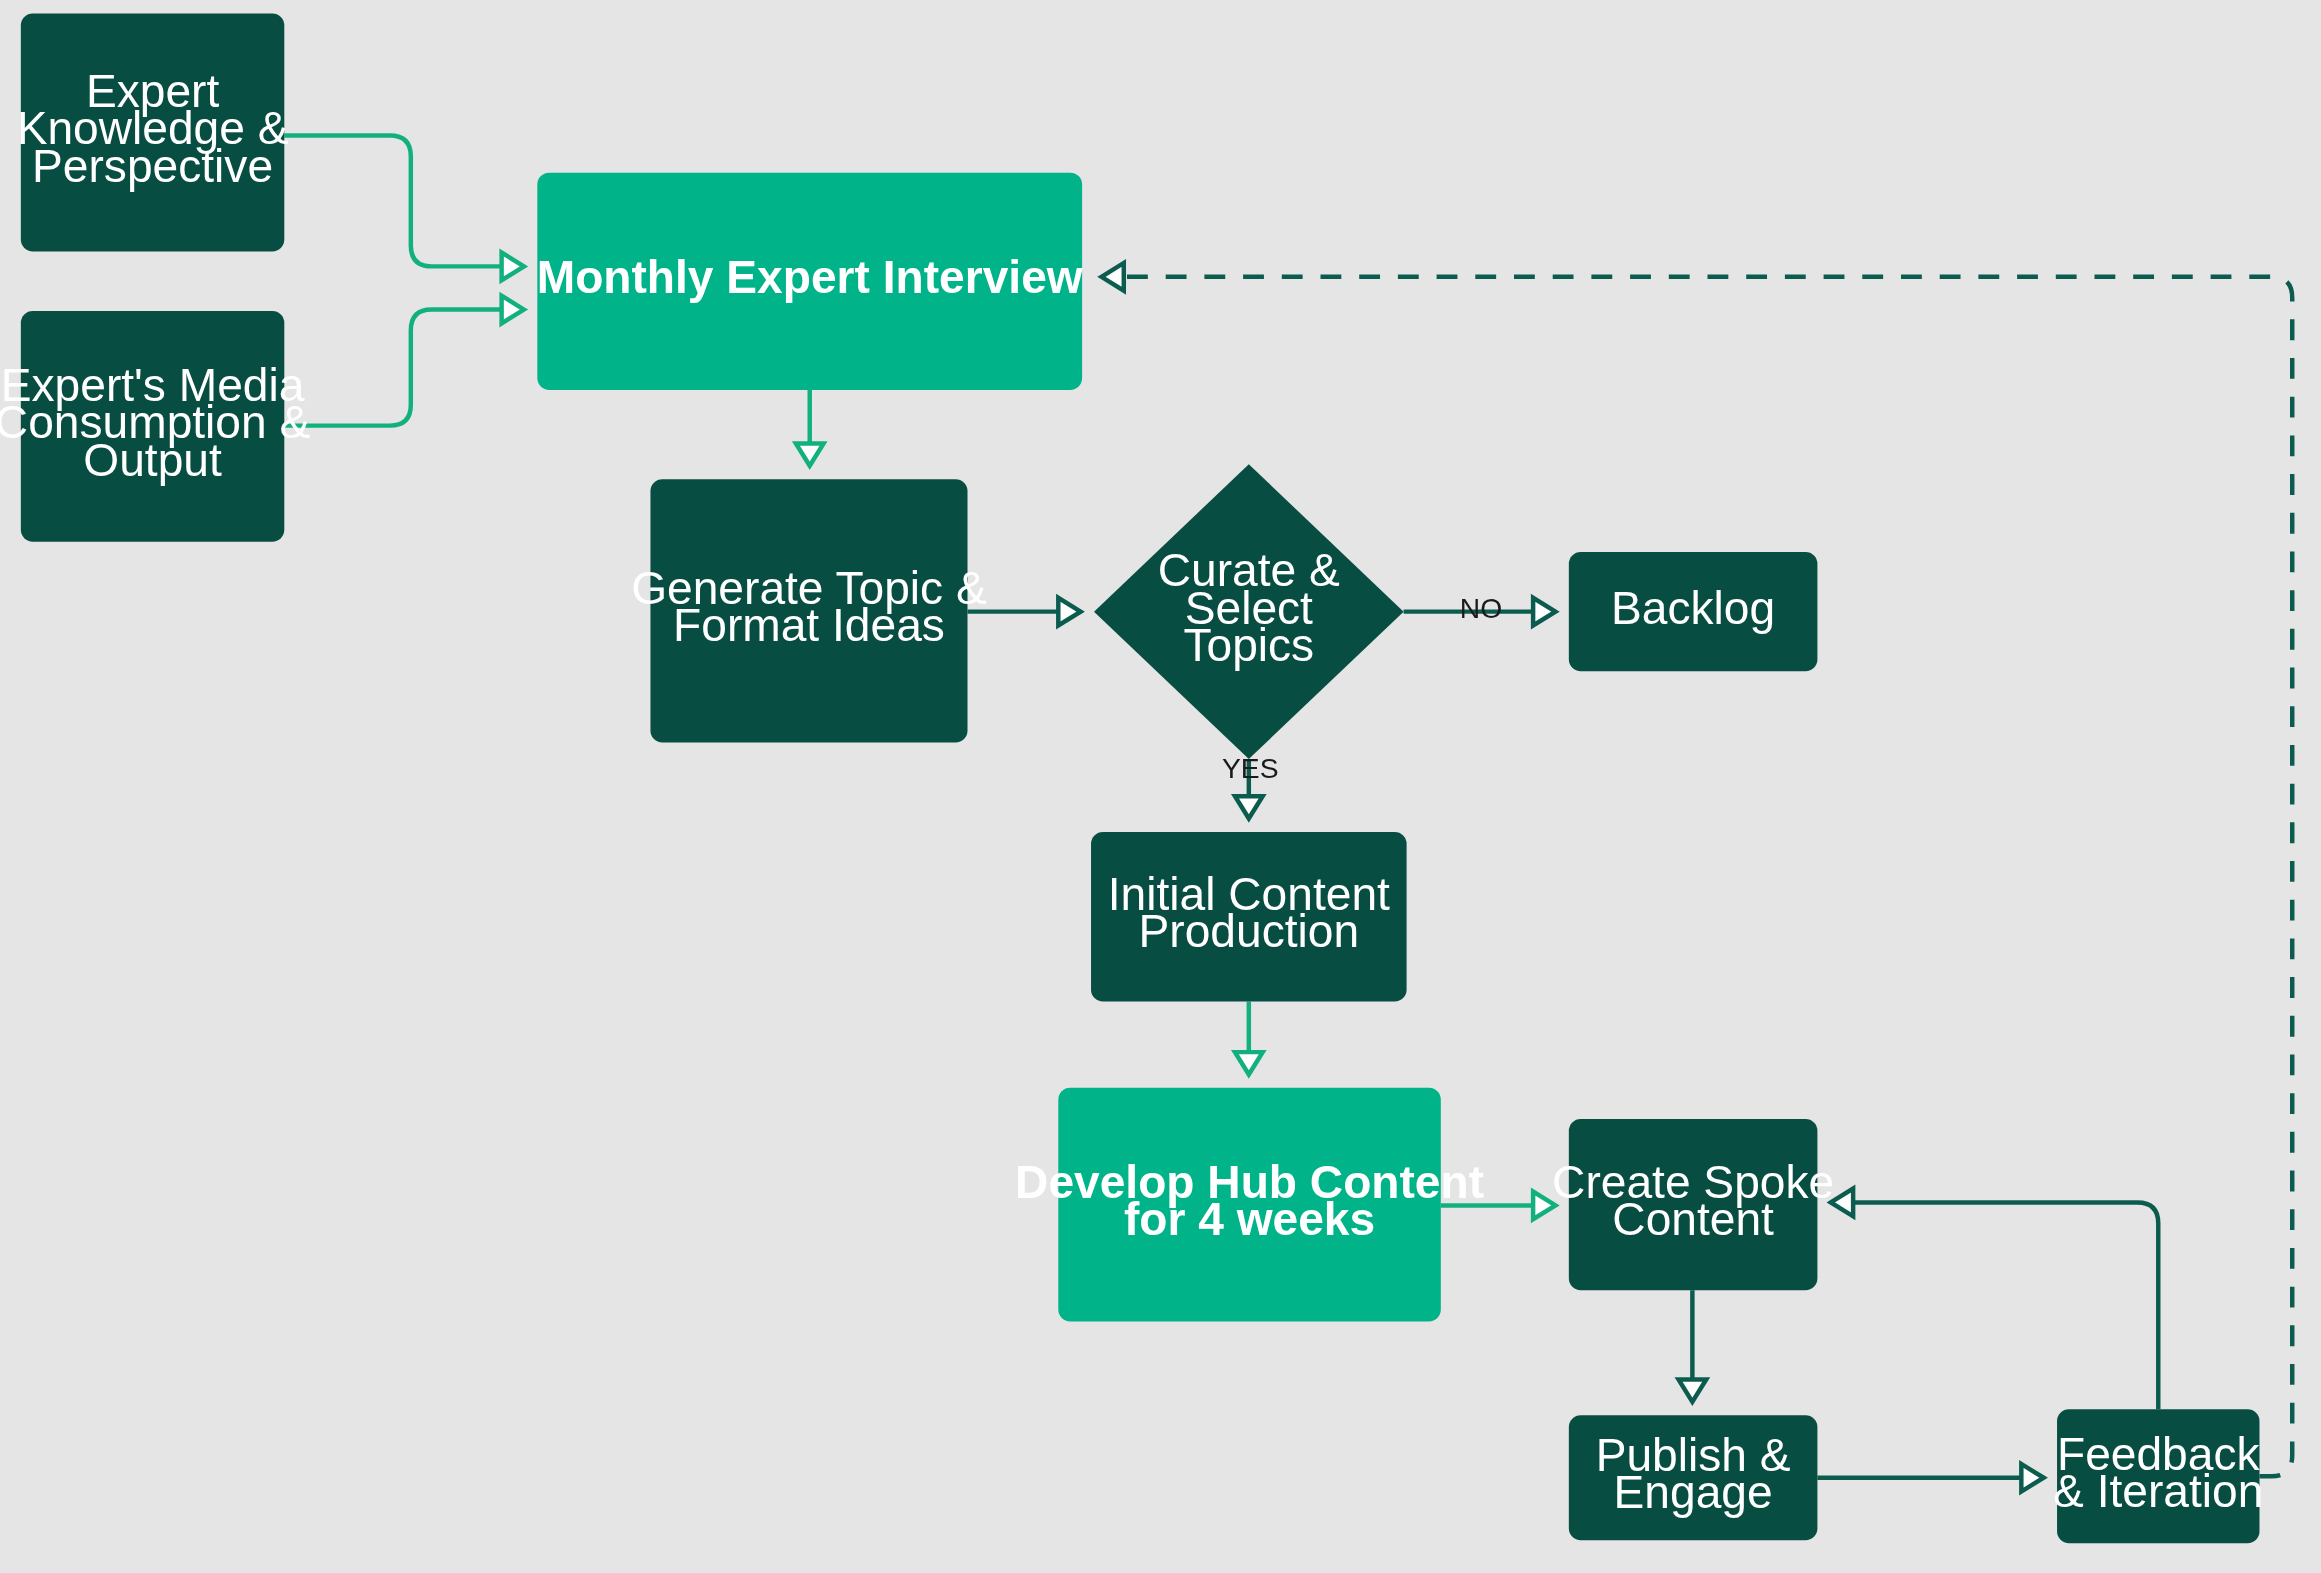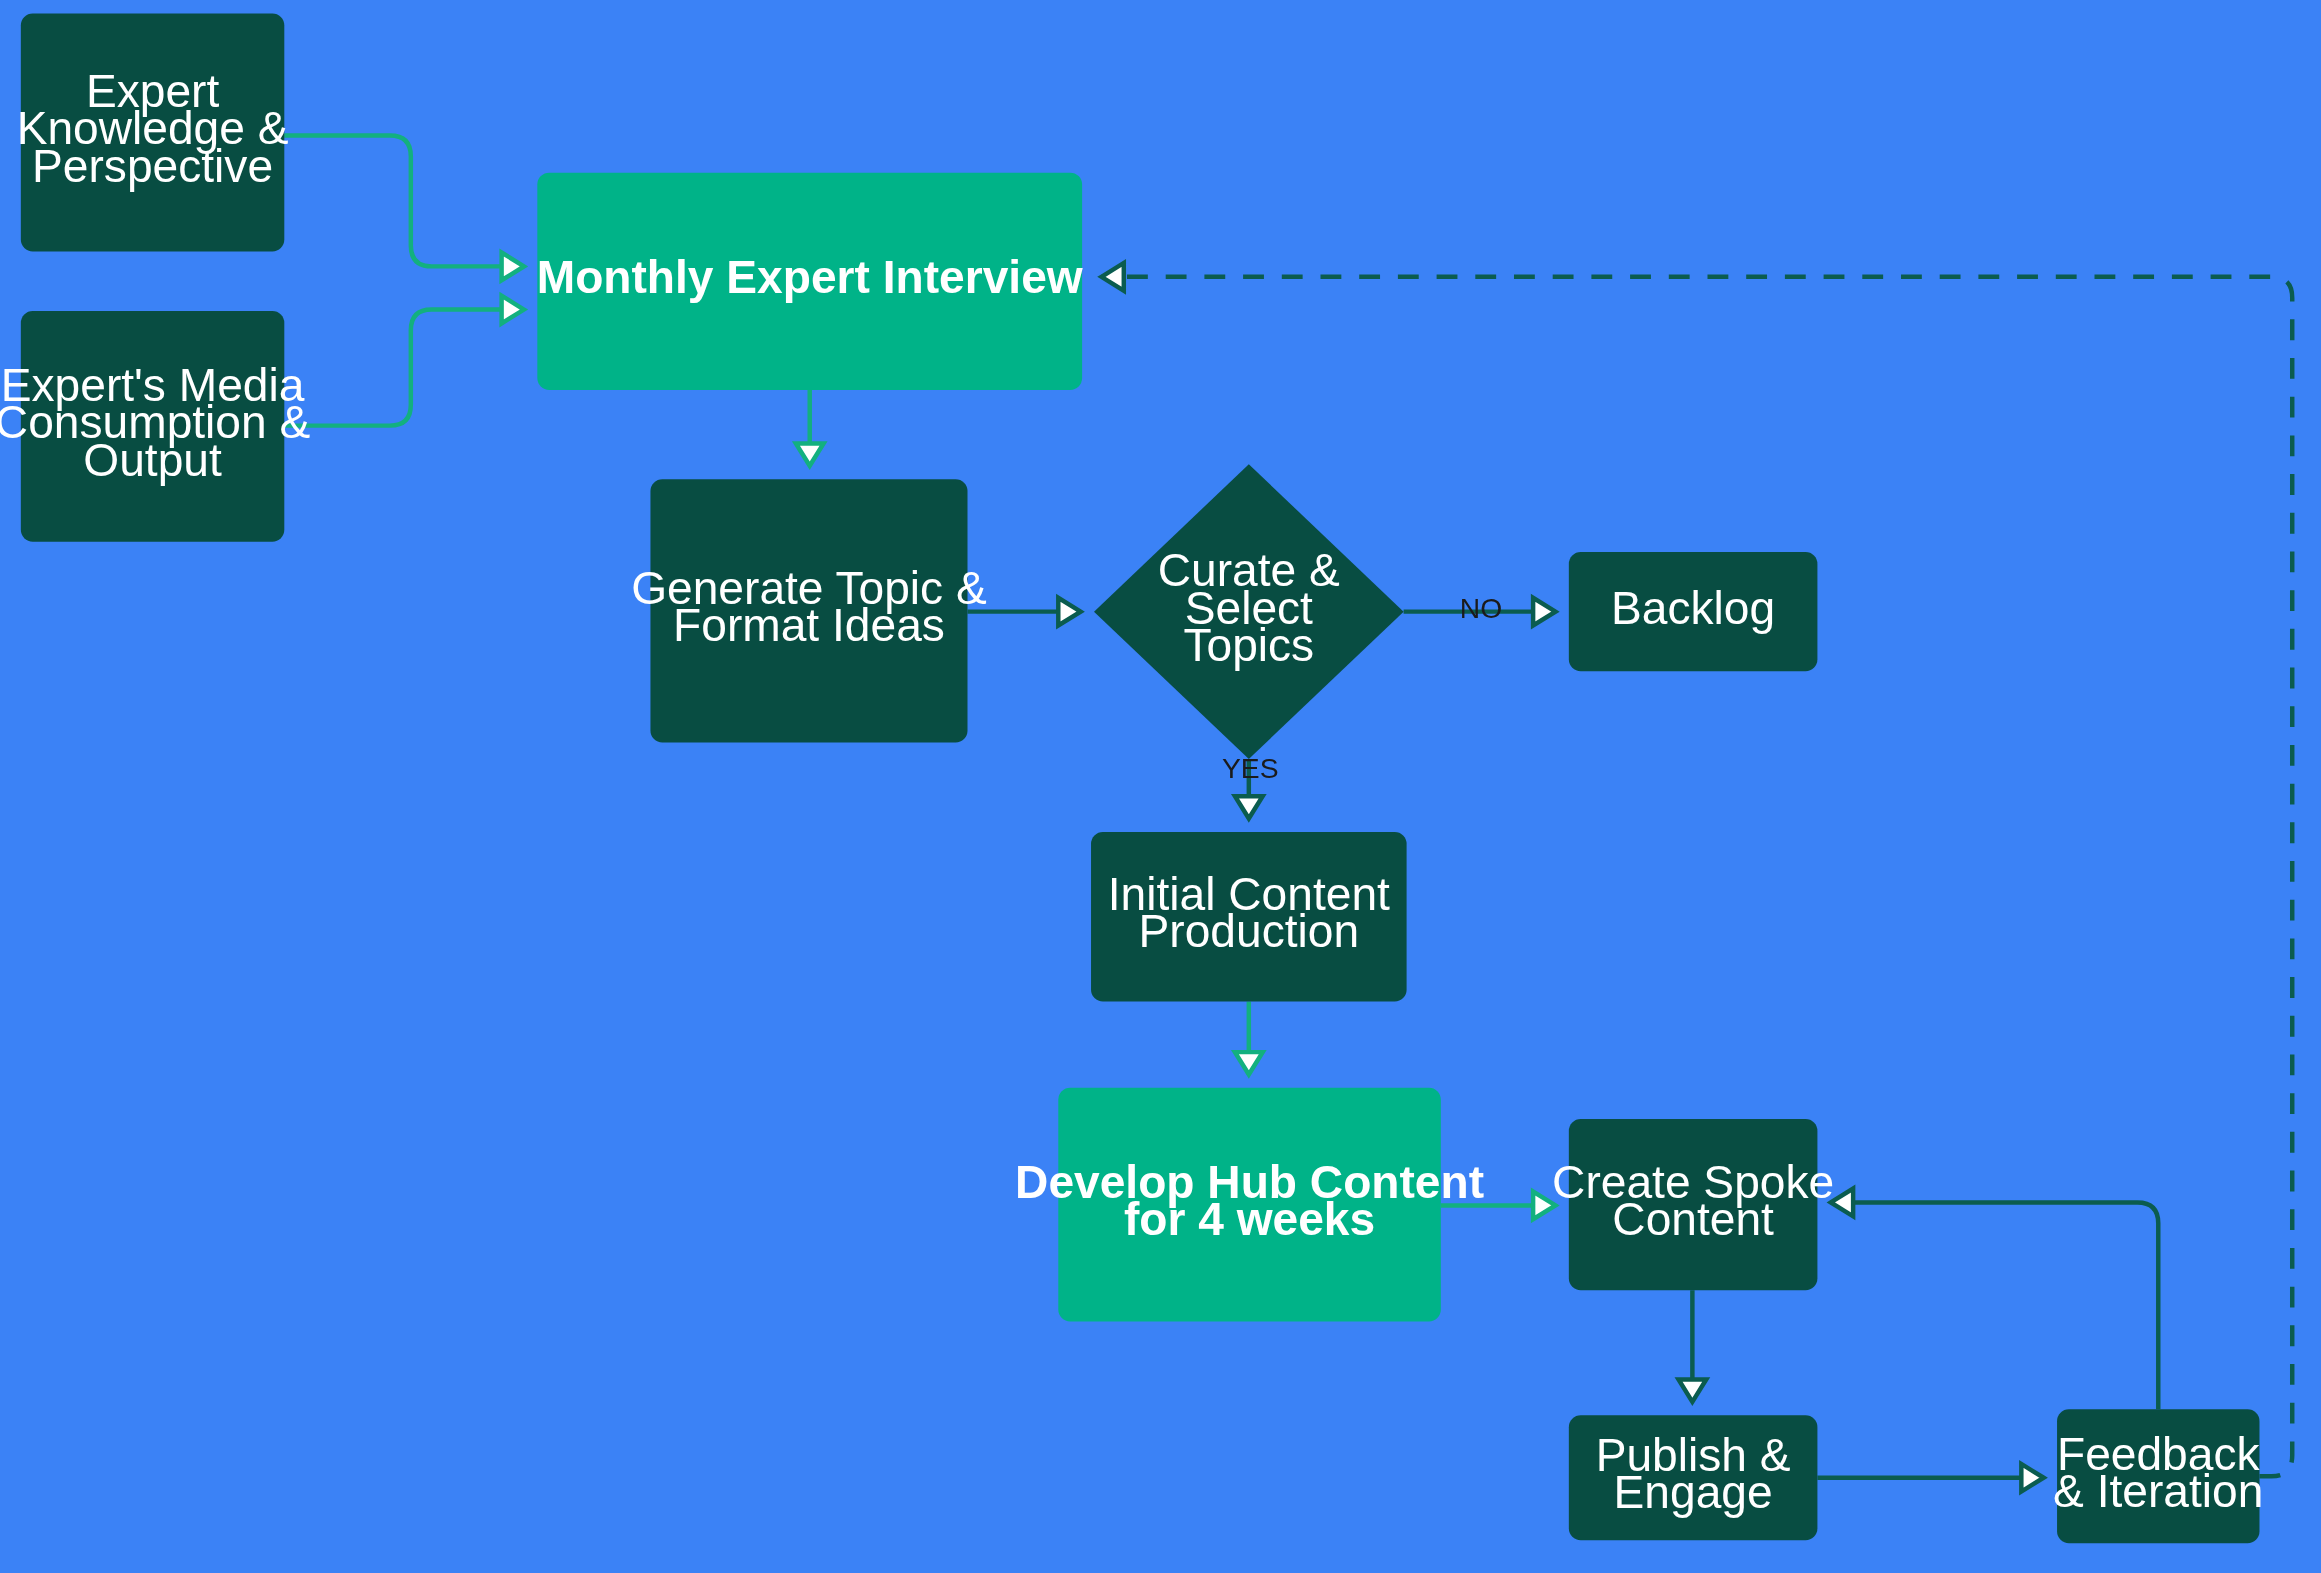--- a/index.html
+++ b/index.html
@@ -7,21 +7,21 @@
     padding: 0;
     background: #ffffff;
   }
   body {
     font-family: "Liberation Sans", sans-serif;
   }
   #flow-root {
     position: relative;
     width: 2322px;
     height: 1573px;
-    background: #3b82f6;
+    background: #e5e5e5;
     overflow: hidden;
   }
   #flow-svg {
     position: absolute;
     left: 0;
     top: 0;
     width: 2322px;
     height: 1573px;
     display: block;
   }

